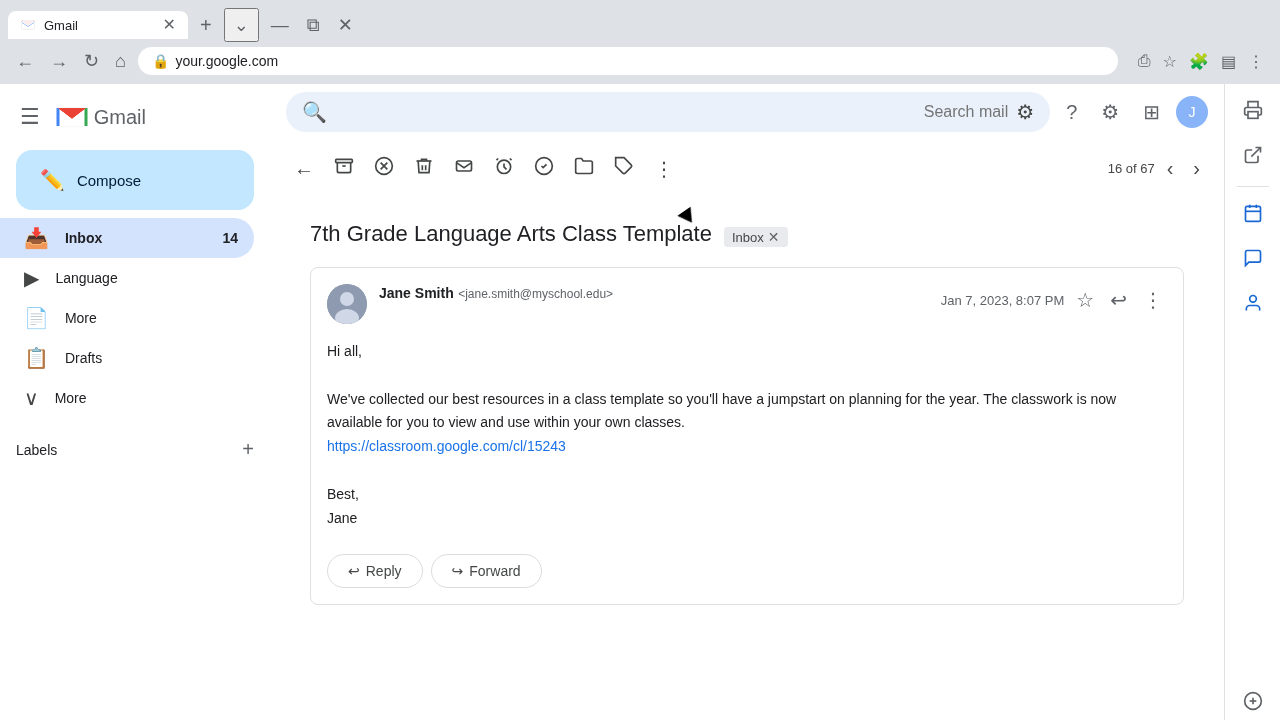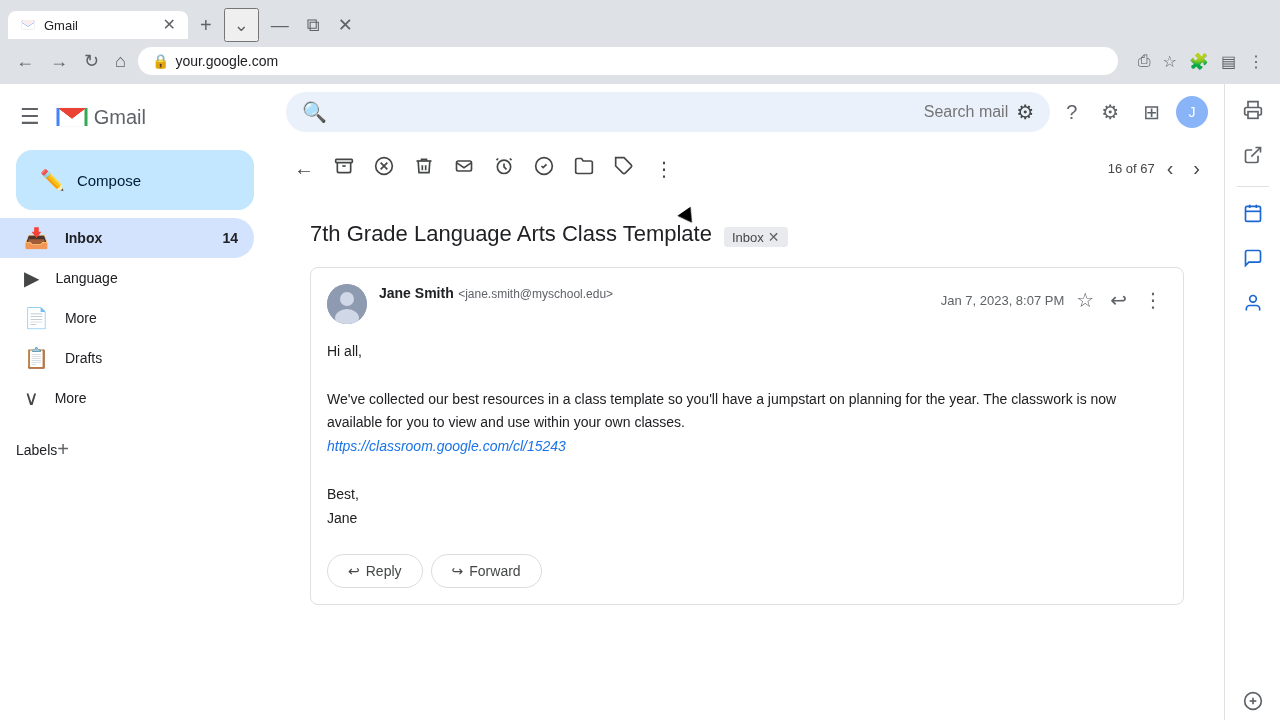--- a/index.html
+++ b/index.html
@@ -34,21 +34,21 @@
     .hamburger { background: none; border: none; font-size: 22px; color: #5f6368; cursor: pointer; padding: 4px; border-radius: 50%; }
     .gmail-logo { display: flex; align-items: center; gap: 2px; font-size: 22px; font-weight: 400; color: #5f6368; }
     .compose-btn { display: flex; align-items: center; gap: 12px; background: #c2e7ff; border: none; border-radius: 16px; padding: 18px 24px; margin: 0 16px 8px; cursor: pointer; font-size: 15px; font-weight: 500; color: #001d35; width: calc(100% - 32px); }
     .compose-icon { font-size: 20px; }
     .nav-item { display: flex; align-items: center; gap: 16px; padding: 4px 16px 4px 24px; height: 40px; border-radius: 0 20px 20px 0; cursor: pointer; font-size: 14px; color: #202124; margin-right: 16px; }
     .nav-item.active { background: #d3e3fd; font-weight: 600; }
     .nav-icon { font-size: 20px; color: #444746; }
     .nav-label { flex: 1; }
     .nav-badge { background: transparent; font-size: 14px; font-weight: 600; color: #202124; margin-left: auto; }
     .labels-section { padding: 8px 16px; margin-top: 8px; }
-    .labels-header { display: flex; align-items: center; justify-content: flex-start; font-size: 14px; color: #202124; padding: 4px 0; }
+    .labels-header { display: flex; align-items: center; justify-content: space-between; font-size: 14px; color: #202124; padding: 4px 0; }
     .labels-add { background: none; border: none; font-size: 20px; color: #5f6368; cursor: pointer; }
 
     
     .main { flex: 1; display: flex; flex-direction: column; overflow: hidden; }
 
     
     .search-bar-area { padding: 8px 16px; display: flex; align-items: center; gap: 8px; }
     .search-bar { display: flex; align-items: center; background: #eaf1fb; border-radius: 24px; padding: 8px 16px; flex: 1; gap: 8px; }
     .search-icon { color: #444746; font-size: 20px; }
     .search-input { background: none; border: none; outline: none; font-size: 16px; flex: 1; color: #202124; text-align: right; }
@@ -76,21 +76,21 @@
     .sender-avatar { width: 40px; height: 40px; border-radius: 50%; background: #8e9aaf; display: flex; align-items: center; justify-content: center; color: #fff; font-size: 16px; font-weight: 500; flex-shrink: 0; overflow: hidden; }
     .sender-info { flex: 1; }
     .sender-name { font-size: 14px; font-weight: 600; color: #202124; }
     .sender-email { font-size: 12px; color: #5f6368; }
     .sender-to { font-size: 12px; color: #5f6368; margin-top: 2px; }
     .email-meta { display: flex; align-items: center; gap: 8px; margin-left: auto; }
     .email-date { font-size: 13px; color: #5f6368; text-align: right; }
     .meta-btn { background: none; border: none; color: #5f6368; font-size: 20px; cursor: pointer; padding: 4px; border-radius: 50%; }
 
     .email-body { font-size: 14px; color: #202124; line-height: 1.7; }
-    .email-link { color: #1a73e8; text-decoration: none; font-style: italic; }
+    .email-link { color: #1a73e8; text-decoration: none; }
 
     .email-actions { display: flex; gap: 8px; margin-top: 24px; }
     .action-btn { display: flex; align-items: center; gap: 6px; background: #fff; border: 1px solid #dadce0; border-radius: 20px; padding: 8px 20px; font-size: 14px; color: #444746; cursor: pointer; }
 
     
     .right-panel { width: 56px; background: #fff; border-left: 1px solid #e0e0e0; display: flex; flex-direction: column; align-items: center; padding: 8px 0; gap: 4px; }
     .right-panel-btn { background: none; border: none; font-size: 20px; color: #5f6368; cursor: pointer; padding: 8px; border-radius: 50%; }
     .right-panel-spacer { flex: 1; }
     .right-panel-divider { width: 32px; height: 1px; background: #e0e0e0; margin: 4px 0; }
 

